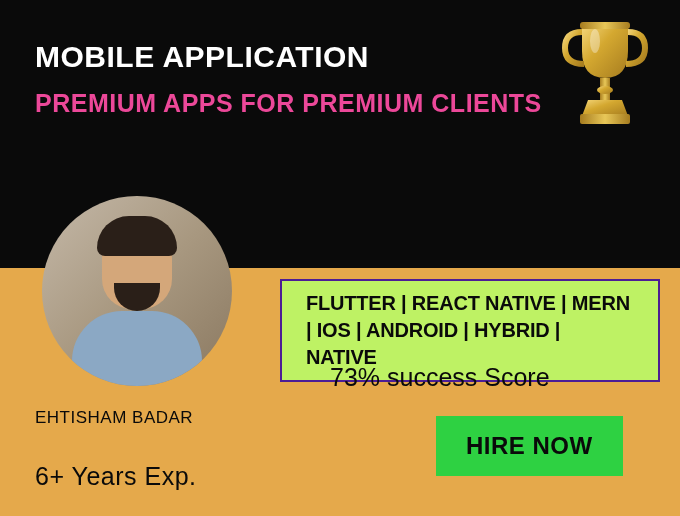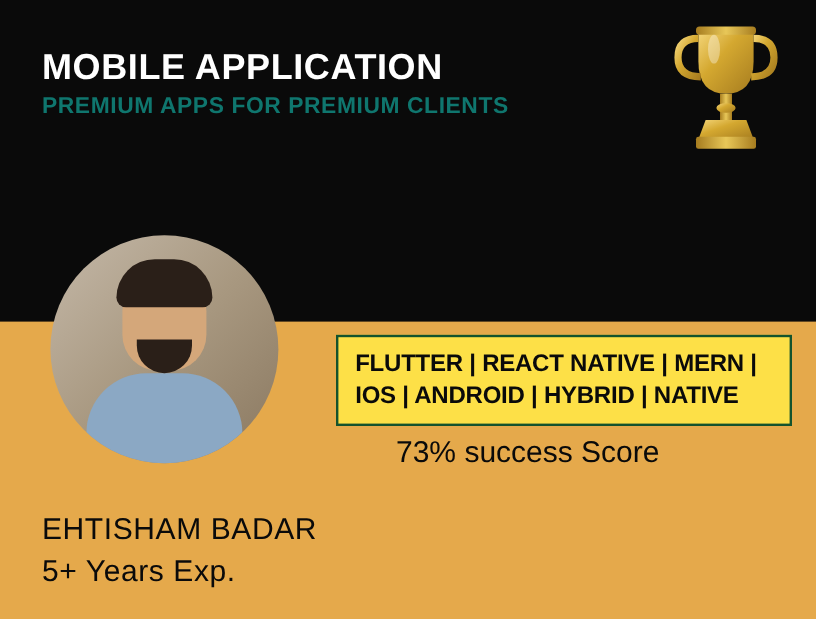--- a/index.html
+++ b/index.html
@@ -26,25 +26,25 @@
       padding: 38px 35px;
     }
     .title {
       color: #fff;
       font-size: 30px;
       font-weight: 700;
       letter-spacing: 0.5px;
       line-height: 1.25;
     }
     .subtitle {
-      color: #0f766e;
-      font-size: 19px;
-      font-weight: 700;
-      letter-spacing: 0.5px;
-      margin-top: 2px;
+      color: #ec4899;
+      font-size: 25px;
+      font-weight: 700;
+      letter-spacing: 0.5px;
+      margin-top: 13px;
     }
     .trophy {
       position: absolute;
       top: 16px;
       right: 30px;
       width: 90px;
       height: 120px;
     }
     .bottom-section {
       position: absolute;
@@ -103,23 +103,23 @@
       height: 90px;
       background: #8ba8c4;
       border-radius: 50px 50px 0 0;
       margin: 2px auto 0;
     }
     .skills-badge {
       position: absolute;
       top: 279px;
       left: 280px;
       width: 380px;
-      background: #fde047;
-      border: 2px solid #14532d;
-      padding: 9px 14px;
+      background: #bef264;
+      border: 2px solid #4c1d95;
+      padding: 9px 24px;
     }
     .skills-text {
       color: #0a0a0a;
       font-size: 20px;
       font-weight: 700;
       line-height: 1.35;
       letter-spacing: -0.2px;
     }
     .score {
       position: absolute;
@@ -138,24 +138,24 @@
       border: none;
       color: #0a0a0a;
       font-size: 24px;
       font-weight: 700;
       letter-spacing: 0.5px;
       cursor: pointer;
       font-family: inherit;
     }
     .name {
       position: absolute;
-      top: 427px;
+      top: 408px;
       left: 35px;
       color: #0a0a0a;
-      font-size: 25px;
+      font-size: 17px;
       font-weight: 400;
       letter-spacing: 0.5px;
     }
     .experience {
       position: absolute;
       top: 462px;
       left: 35px;
       color: #0a0a0a;
       font-size: 25px;
       font-weight: 400;
@@ -219,17 +219,18 @@
       <div class="avatar-body"></div>
     </div>
   </div>
 
   <div class="skills-badge">
     <div class="skills-text">FLUTTER | REACT NATIVE | MERN | IOS | ANDROID | HYBRID | NATIVE</div>
   </div>
 
   <div class="score">73% success Score</div>
 
+  <button class="hire-button">HIRE NOW</button>
 
   <div class="name">EHTISHAM BADAR</div>
-  <div class="experience">5+ Years Exp.</div>
+  <div class="experience">6+ Years Exp.</div>
 
 </div>
 
 </body></html>

